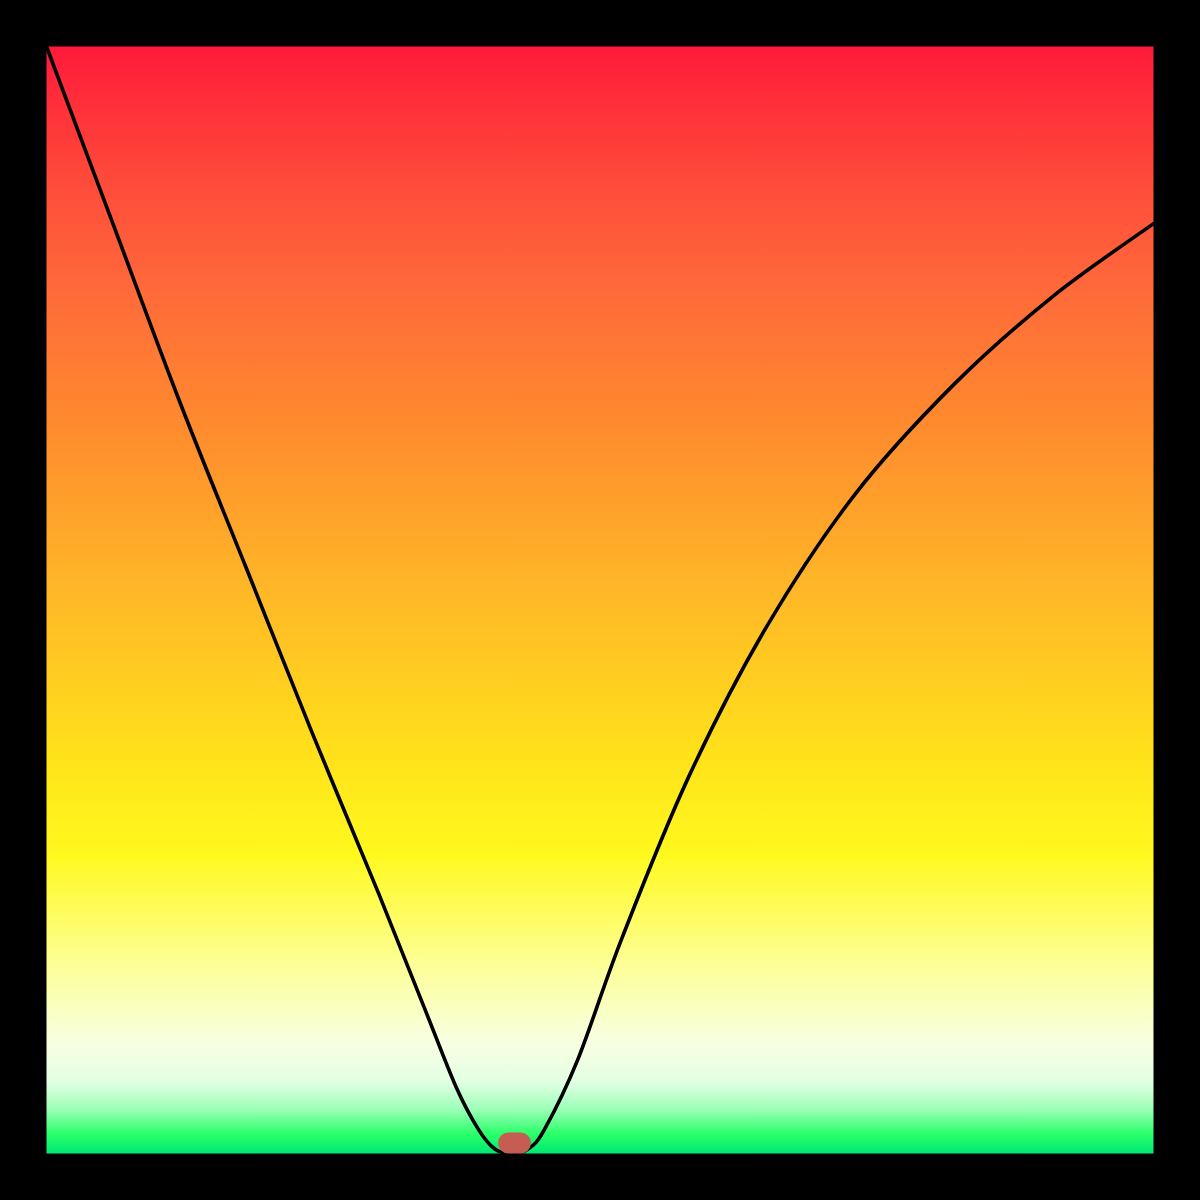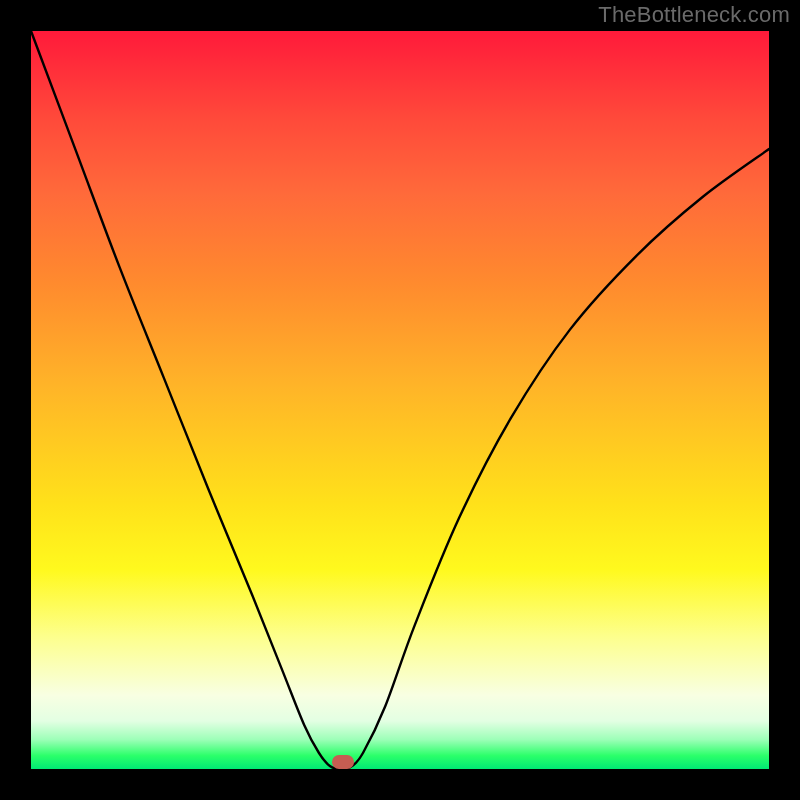--- a/index.html
+++ b/index.html
@@ -62,21 +62,20 @@
     height: 14px;
     border-radius: 7px;
     background: #c65d52;
     transform: translate(-50%, -50%);
   }
 </style>
 </head>
 <body>
 
 <div class="frame">
-  <div class="watermark">TheBottleneck.com</div>
 
   <div class="plot-area">
     <svg class="curve" viewBox="0 0 738 738" preserveAspectRatio="none">
       <path fill="none" stroke="#000" stroke-width="2.4" stroke-linecap="round" stroke-linejoin="round" d="M 0.00 0.00 C 7.38 19.68, 29.52 78.72, 44.28 118.08 C 59.04 157.44, 73.80 198.03, 88.56 236.16 C 103.32 274.29, 118.08 309.96, 132.84 346.86 C 147.60 383.76, 162.36 421.27, 177.12 457.56 C 191.88 493.85, 209.10 534.44, 221.40 564.57 C 233.70 594.71, 242.31 616.85, 250.92 638.37 C 259.53 659.89, 266.91 679.82, 273.06 693.72 C 279.21 707.62, 283.51 714.88, 287.82 721.76 C 292.13 728.65, 295.20 732.34, 298.89 735.05 C 302.58 737.75, 306.27 738.00, 309.96 738.00 C 313.65 738.00, 317.34 737.75, 321.03 735.05 C 324.72 732.34, 326.56 731.73, 332.10 721.76 C 337.64 711.80, 345.63 696.55, 354.24 675.27 C 362.85 653.99, 371.46 625.46, 383.76 594.09 C 396.06 562.73, 412.05 521.52, 428.04 487.08 C 444.03 452.64, 461.25 418.81, 479.70 387.45 C 498.15 356.08, 517.83 325.95, 538.74 298.89 C 559.65 271.83, 583.02 247.23, 605.16 225.09 C 627.30 202.95, 649.44 183.88, 671.58 166.05 C 693.72 148.21, 726.93 126.08, 738.00 118.08"></path>
     </svg>
     <div class="marker" style="left:312.2px; top:730.6px; background:#c65d52;"></div>
   </div>
 </div>
 
 </body></html>

